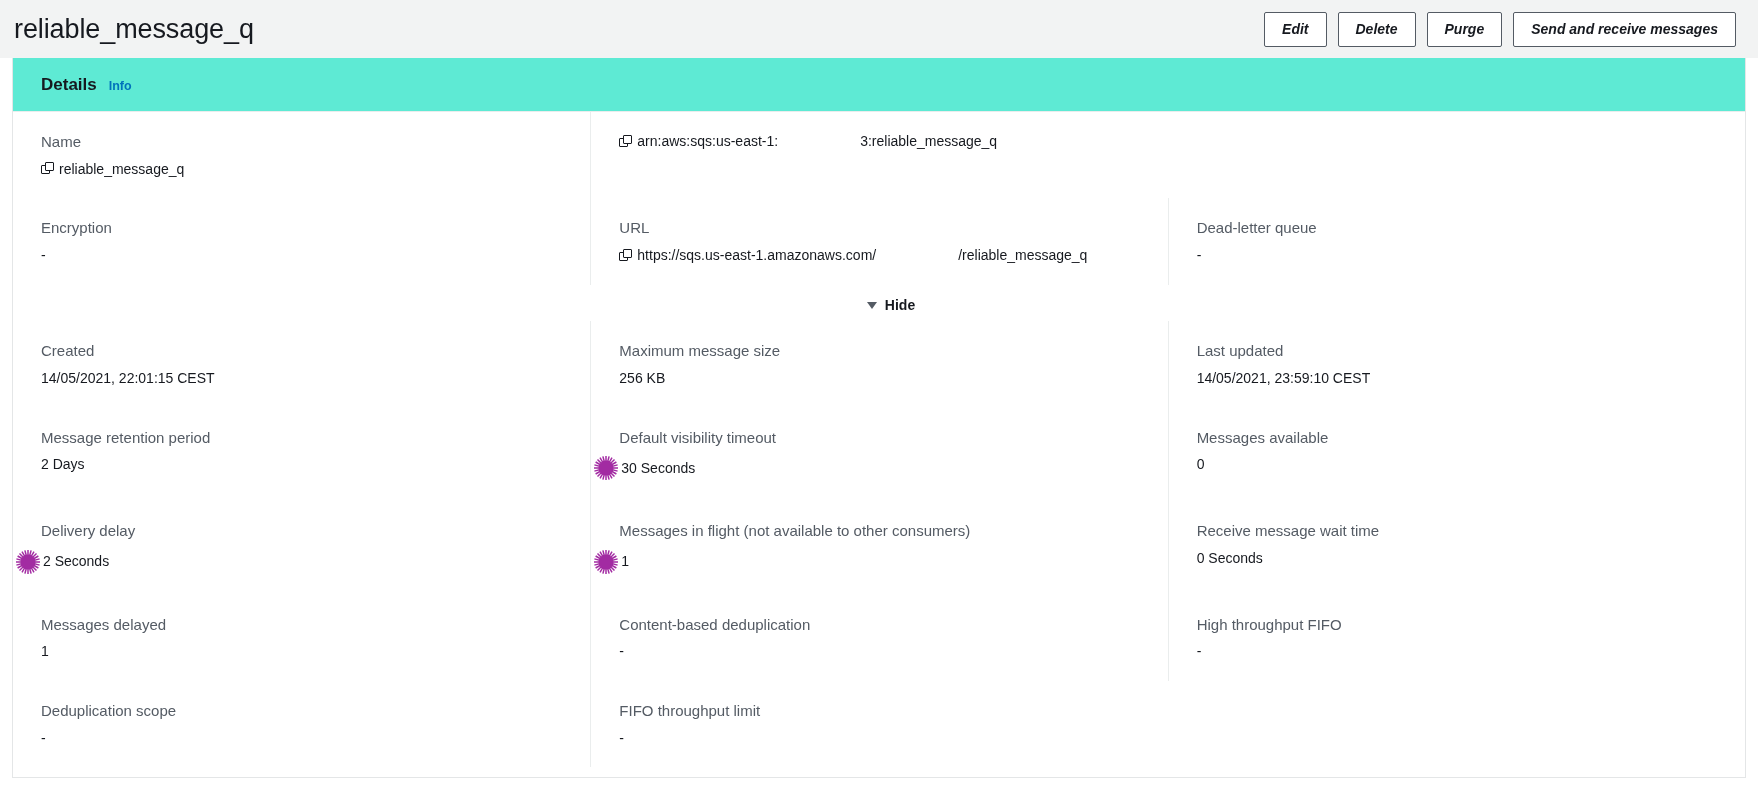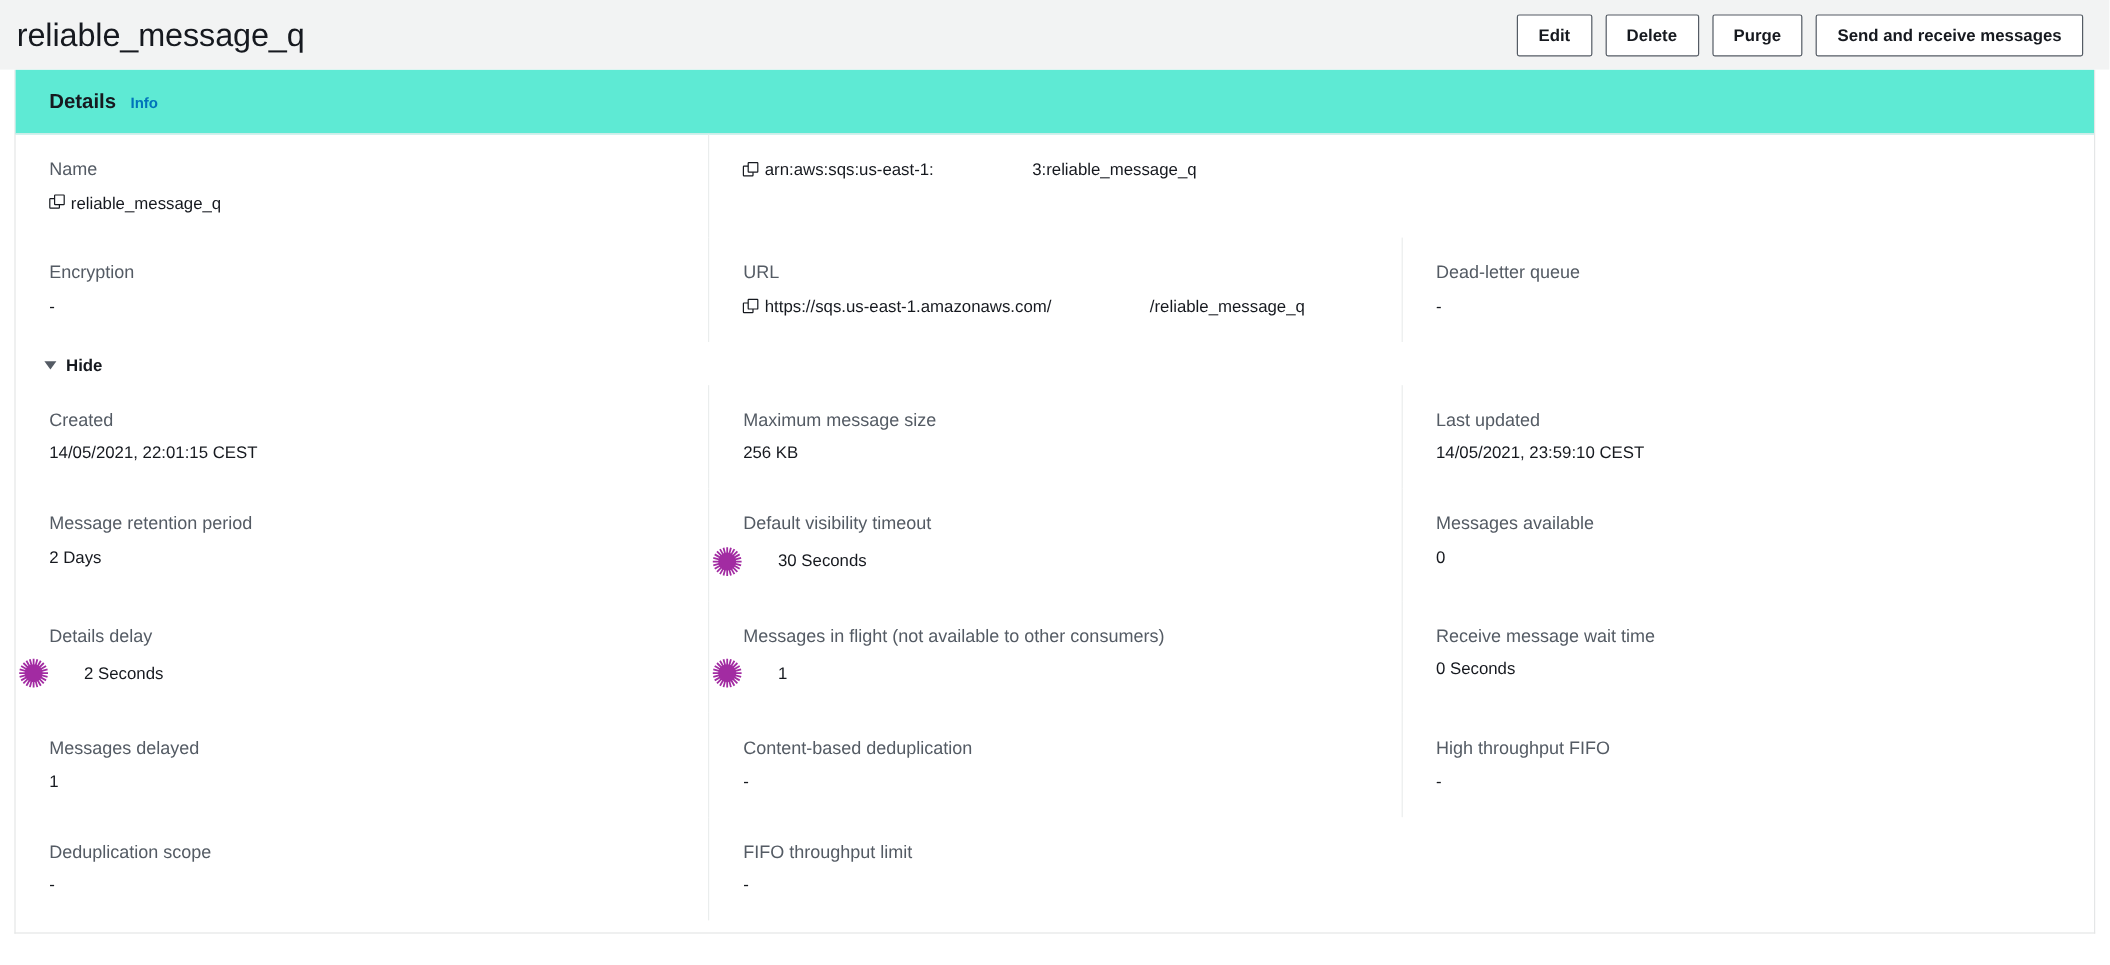--- a/index.html
+++ b/index.html
@@ -44,20 +44,21 @@
     border: 1px solid #545b64;
     border-radius: 2px;
     color: #16191f;
     font-family: "Liberation Sans", sans-serif;
     font-size: 14px;
     font-weight: bold;
     line-height: 1;
     padding: 9px 17px 10px;
     cursor: pointer;
     white-space: nowrap;
+    font-style: italic;
   }
 
   
   .details-panel {
     margin: 0 12px;
     background: #ffffff;
     border: 1px solid #e4e6e7;
     border-top: none;
     box-sizing: border-box;
     height: 720px;
@@ -148,37 +149,38 @@
   .redact {
     display: inline-block;
     background: #ffffff;
   }
   .redact.arn { width: 82px; }
   .redact.url { width: 82px; }
 
   
   .hide-row {
     padding: 10px 0 8px 24px;
+    text-align: center;
   }
   .hide-toggle {
     display: inline-flex;
     align-items: center;
     gap: 8px;
     cursor: pointer;
     font-size: 14px;
     font-weight: bold;
     color: #16191f;
   }
   .caret {
     width: 0; height: 0;
     border-left: 5px solid transparent;
     border-right: 5px solid transparent;
     border-top: 7px solid #545b64;
   }
-  .val-with-marker { position: relative; gap: 27px; }
+  .val-with-marker { position: relative; }
   .sb-inline {
     position: relative;
     display: inline-block;
     width: 26px;
     height: 26px;
     margin-left: -26px;
     margin-right: 2px;
     vertical-align: middle;
     flex: 0 0 auto;
   }
@@ -308,21 +310,21 @@
         </div>
       </div>
       <div class="cell">
         <div class="lbl">Messages available</div>
         <div class="val">0</div>
       </div>
     </div>
 
     <div class="row">
       <div class="cell">
-        <div class="lbl">Details delay</div>
+        <div class="lbl">Delivery delay</div>
         <div class="val val-with-marker">
           <span class="sb-inline">
             <svg viewBox="0 0 26 26" width="26" height="26" aria-hidden="true">
               <g stroke="#a22ba2" stroke-width="1.5">
                 <line x1="13" y1="13" x2="13" y2="1"></line>
                   <line x1="13" y1="13" x2="16.1" y2="1.4"></line>
                 <line x1="13" y1="13" x2="19" y2="2.6"></line>
                   <line x1="13" y1="13" x2="21.5" y2="4.5"></line>
                 <line x1="13" y1="13" x2="23.4" y2="7"></line>
                   <line x1="13" y1="13" x2="24.6" y2="9.9"></line>

